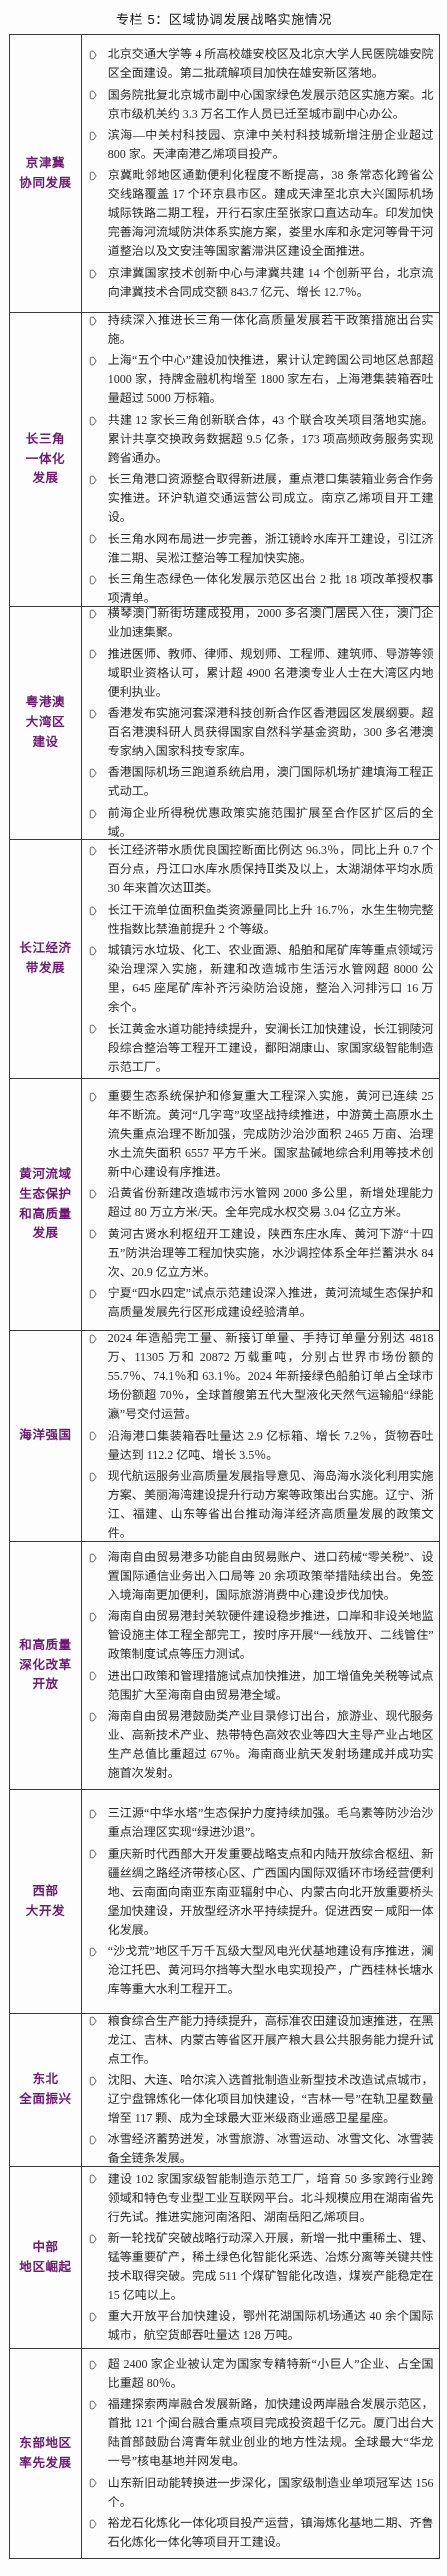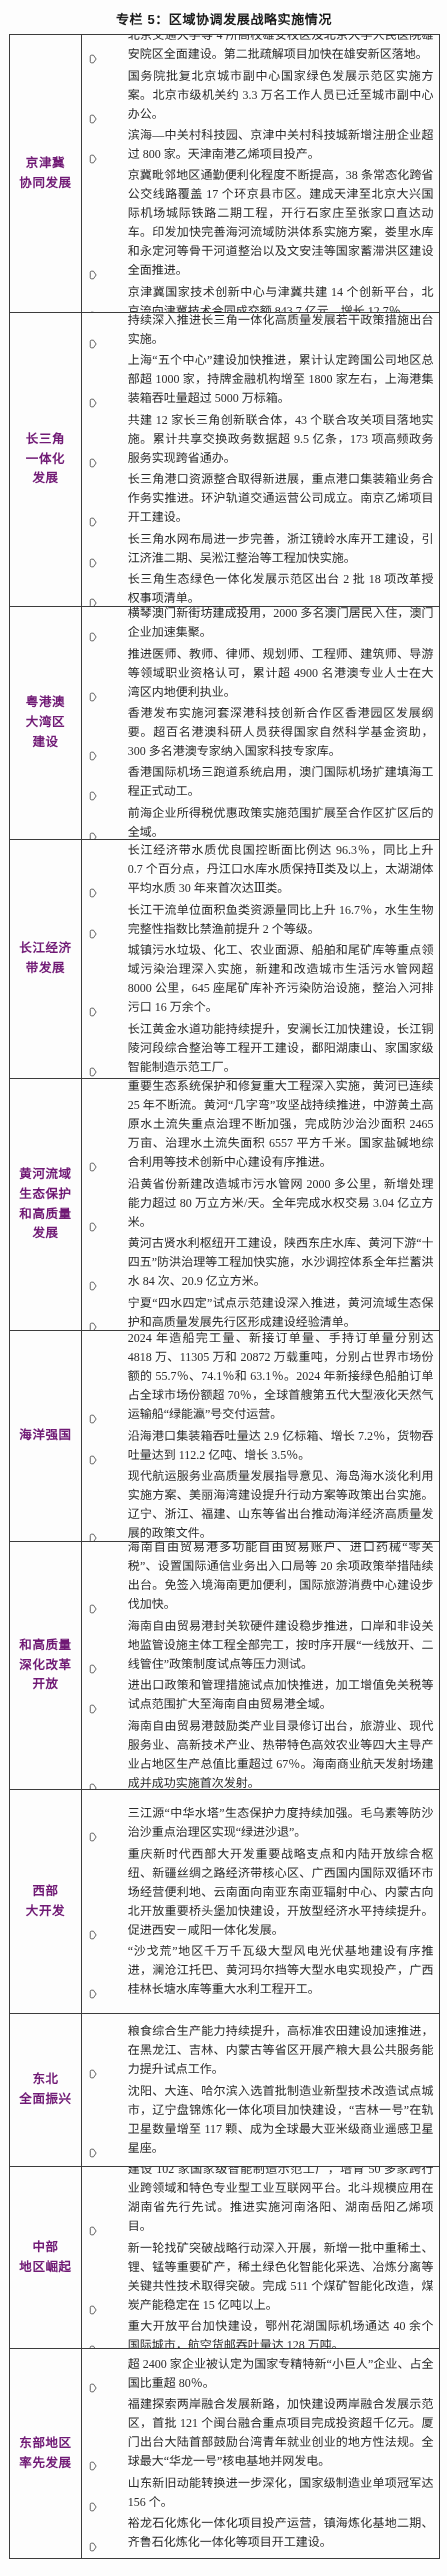--- a/index.html
+++ b/index.html
@@ -15,21 +15,21 @@
   .page {
     position: relative;
     width: 448px; height: 2576px;
     background: #fdfdfd;
   }
   .page-title {
     padding-top: 9px;
     height: 19px;
     text-align: center;
     font-family: "Liberation Sans", "DejaVu Sans", sans-serif;
-    font-weight: bold;
+    font-weight: normal;
     font-size: 13px;
     letter-spacing: 0.6px;
     color: #1a1a1a;
   }
   .box-table {
     position: absolute;
     left: 9px; top: 34px;
     width: 429px;
     border: 1.2px solid #3c3c3c;
     border-bottom: none;
@@ -59,23 +59,22 @@
     flex: 1 1 auto;
     display: flex;
     flex-direction: column;
     justify-content: center;
     box-sizing: border-box;
     padding: 1.2px 5.4px 1.2px 7.2px;
     overflow: hidden;
   }
   .bullet-item {
     display: flex;
-    align-items: flex-end;
+    align-items: flex-start;
     margin: 1.2px 0;
-    gap: 20px;
   }
   .bullet-glyph {
     flex: 0 0 18.5px;
     padding-top: 4.8px;
   }
   .bullet-glyph svg { display: block; }
   .bullet-text {
     flex: 1 1 auto;
     font-size: 12px;
     line-height: 19px;
@@ -427,20 +426,28 @@
             <div class="bullet-text">粮食综合生产能力持续提升，高标准农田建设加速推进，在黑龙江、吉林、内蒙古等省区开展产粮大县公共服务能力提升试点工作。</div>
           </div>
           <div class="bullet-item">
             <span class="bullet-glyph">
               <svg width="8.4" height="10" viewBox="0 0 14 17" aria-hidden="true">
                 <path d="M2 4.2 Q2 2 4.2 2 L7.4 2 L12 8.5 L7.4 15 L4.2 15 Q2 15 2 12.8 Z" fill="none" stroke="#3f3f3f" stroke-width="1.4"></path>
               </svg>
             </span>
             <div class="bullet-text">沈阳、大连、哈尔滨入选首批制造业新型技术改造试点城市，辽宁盘锦炼化一体化项目加快建设，“吉林一号”在轨卫星数量增至 117 颗、成为全球最大亚米级商业遥感卫星星座。</div>
           </div>
+          <div class="bullet-item">
+            <span class="bullet-glyph">
+              <svg width="8.4" height="10" viewBox="0 0 14 17" aria-hidden="true">
+                <path d="M2 4.2 Q2 2 4.2 2 L7.4 2 L12 8.5 L7.4 15 L4.2 15 Q2 15 2 12.8 Z" fill="none" stroke="#3f3f3f" stroke-width="1.4"></path>
+              </svg>
+            </span>
+            <div class="bullet-text">冰雪经济蓄势迸发，冰雪旅游、冰雪运动、冰雪文化、冰雪装备全链条发展。</div>
+          </div>
         </div>
       </div>
       <div class="trow" style="height: 182px;">
         <div class="row-label">中部
 地区崛起</div>
         <div class="row-content">
           <div class="bullet-item">
             <span class="bullet-glyph">
               <svg width="8.4" height="10" viewBox="0 0 14 17" aria-hidden="true">
                 <path d="M2 4.2 Q2 2 4.2 2 L7.4 2 L12 8.5 L7.4 15 L4.2 15 Q2 15 2 12.8 Z" fill="none" stroke="#3f3f3f" stroke-width="1.4"></path>

